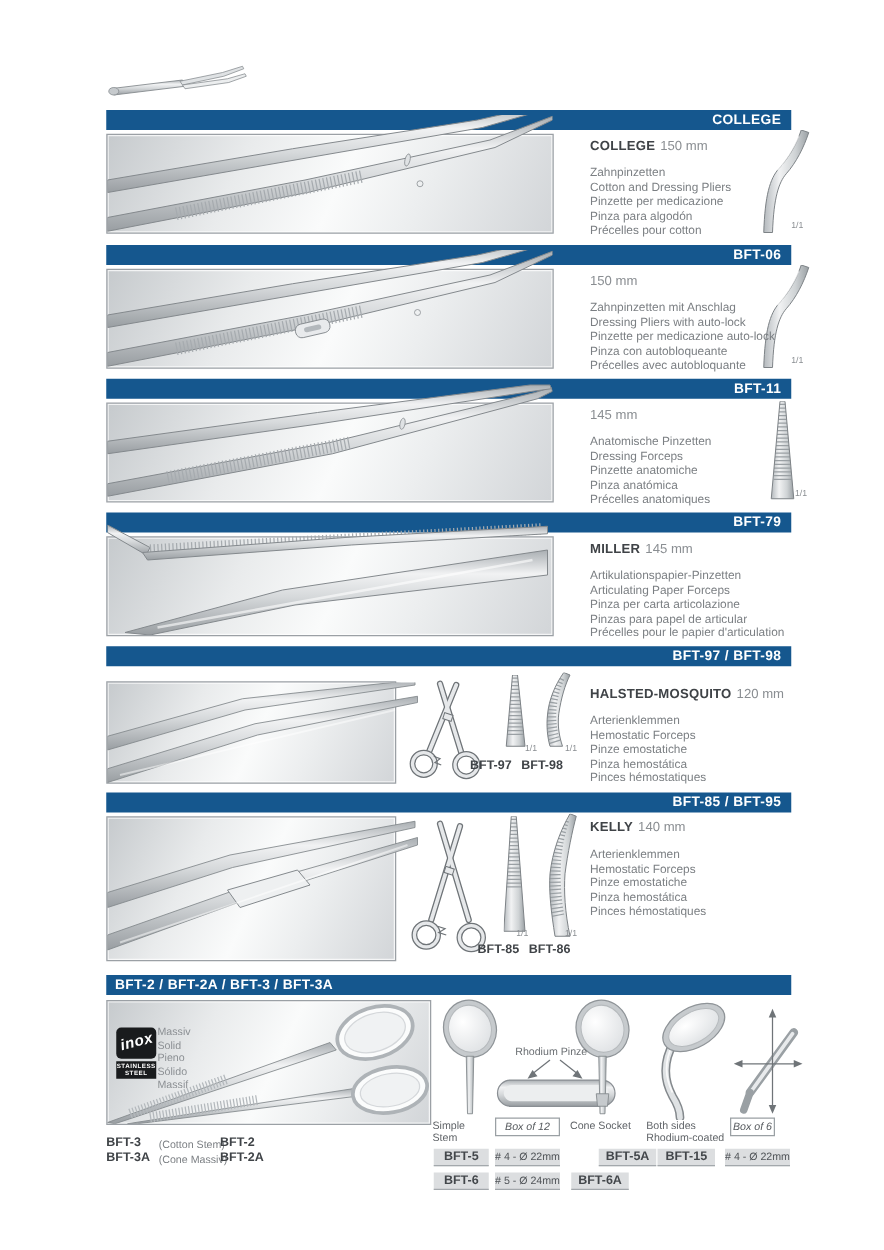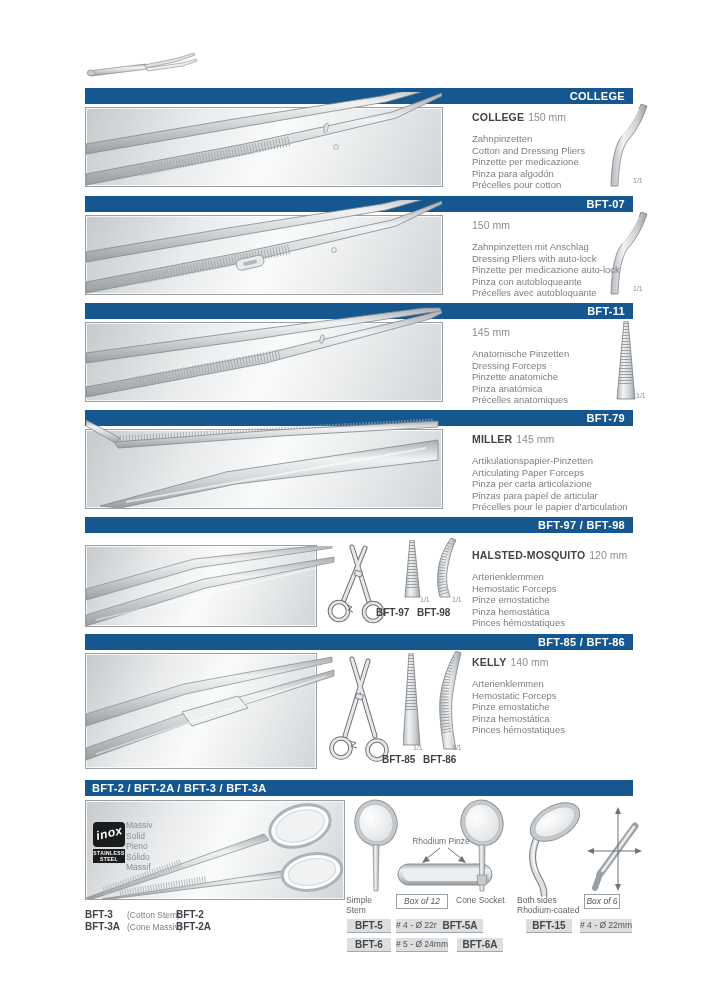--- a/index.html
+++ b/index.html
@@ -86,21 +86,21 @@
     <div class="title" style="top:111px"><b>COLLEGE</b><span>150 mm</span></div>
     <div class="desc" style="top:133px">Zahnpinzetten
 Cotton and Dressing Pliers
 Pinzette per medicazione
 Pinza para algodón
 Précelles pour cotton</div>
   </section>
 
   <section>
     <div class="band" style="top:196px">
-        <span class="r">BFT-07</span>
+        <span class="r">BFT-06</span>
       </div>
     <div class="panel" style="left:85px;top:215px;width:358px;height:80px"></div>
     <svg class="art" style="left:86px;top:200px" width="356" height="94" viewBox="0 0 356 94">
       <polygon points="0,93 160,62 310,26 356,4 356,1 306,20 158,52 0,82" fill="url(#gs)" stroke="#84898d" stroke-width="0.8"></polygon>
       <polygon points="0,62 150,36 300,10 356,-6 354,-9 296,4 148,27 0,52" fill="url(#gs)" stroke="#84898d" stroke-width="0.8"></polygon>
       <path d="M55,79 L205,49" stroke="#a6abaf" stroke-width="10" stroke-dasharray="1 2" fill="none"></path>
       <g transform="rotate(-13 165 62)">
         <rect x="150" y="57" width="28" height="11" rx="5" fill="#e8eaec" stroke="#84898d" stroke-width="0.7"></rect>
         <rect x="157" y="60.5" width="14" height="4" rx="2" fill="#b3b8bc"></rect>
       </g>
@@ -220,21 +220,21 @@
     <div class="title" style="top:549px"><b>HALSTED-MOSQUITO</b><span>120 mm</span></div>
     <div class="desc" style="top:571px">Arterienklemmen
 Hemostatic Forceps
 Pinze emostatiche
 Pinza hemostática
 Pinces hémostatiques</div>
   </section>
 
   <section>
     <div class="band" style="top:634px">
-        <span class="r">BFT-85 / BFT-86</span>
+        <span class="r">BFT-85 / BFT-95</span>
       </div>
     <div class="panel" style="left:85px;top:653px;width:232px;height:116px"></div>
     <svg class="art" style="left:86px;top:654px" width="250" height="114" viewBox="0 0 250 114">
       <polygon points="0,72 100,40 246,8 246,3 98,30 0,60" fill="url(#gs)" stroke="#84898d" stroke-width="0.7"></polygon>
       <polygon points="0,106 110,66 248,22 248,16 108,56 0,94" fill="url(#gs)" stroke="#84898d" stroke-width="0.7"></polygon>
       <polygon points="96,58 152,42 162,54 106,72" fill="#eef0f1" stroke="#84898d" stroke-width="0.8"></polygon>
       <path d="M10,100 L240,22" stroke="#ffffff" stroke-width="1.5" opacity=".5" fill="none"></path>
     </svg>
     <svg class="art" style="left:326px;top:656px" width="66" height="110" viewBox="0 0 66 110">
       <g stroke-linecap="round">
@@ -371,21 +371,21 @@
     </svg>
 
     <div class="colhdr" style="left:346px;top:896px;width:48px">Simple Stem</div>
     <div class="boxlbl" style="left:396px;top:894px;width:52px">Box of 12</div>
     <div class="colhdr" style="left:456px;top:896px;width:50px">Cone Socket</div>
     <div class="colhdr" style="left:517px;top:896px;width:68px">Both sides Rhodium-coated</div>
     <div class="boxlbl" style="left:584px;top:894px;width:36px">Box of 6</div>
 
     <div class="cell" style="left:347px;top:919px;width:44px">BFT-5</div>
     <div class="cell size" style="left:396px;top:919px;width:52px"># 4 - Ø 22mm</div>
-    <div class="cell" style="left:437px;top:919px;width:46px">BFT-5A</div>
+    <div class="cell" style="left:479px;top:919px;width:46px">BFT-5A</div>
     <div class="cell" style="left:526px;top:919px;width:46px">BFT-15</div>
     <div class="cell size" style="left:580px;top:919px;width:52px"># 4 - Ø 22mm</div>
 
     <div class="cell" style="left:347px;top:938px;width:44px">BFT-6</div>
     <div class="cell size" style="left:396px;top:938px;width:52px"># 5 - Ø 24mm</div>
     <div class="cell" style="left:457px;top:938px;width:46px">BFT-6A</div>
   </section>
 
 </div>
 

